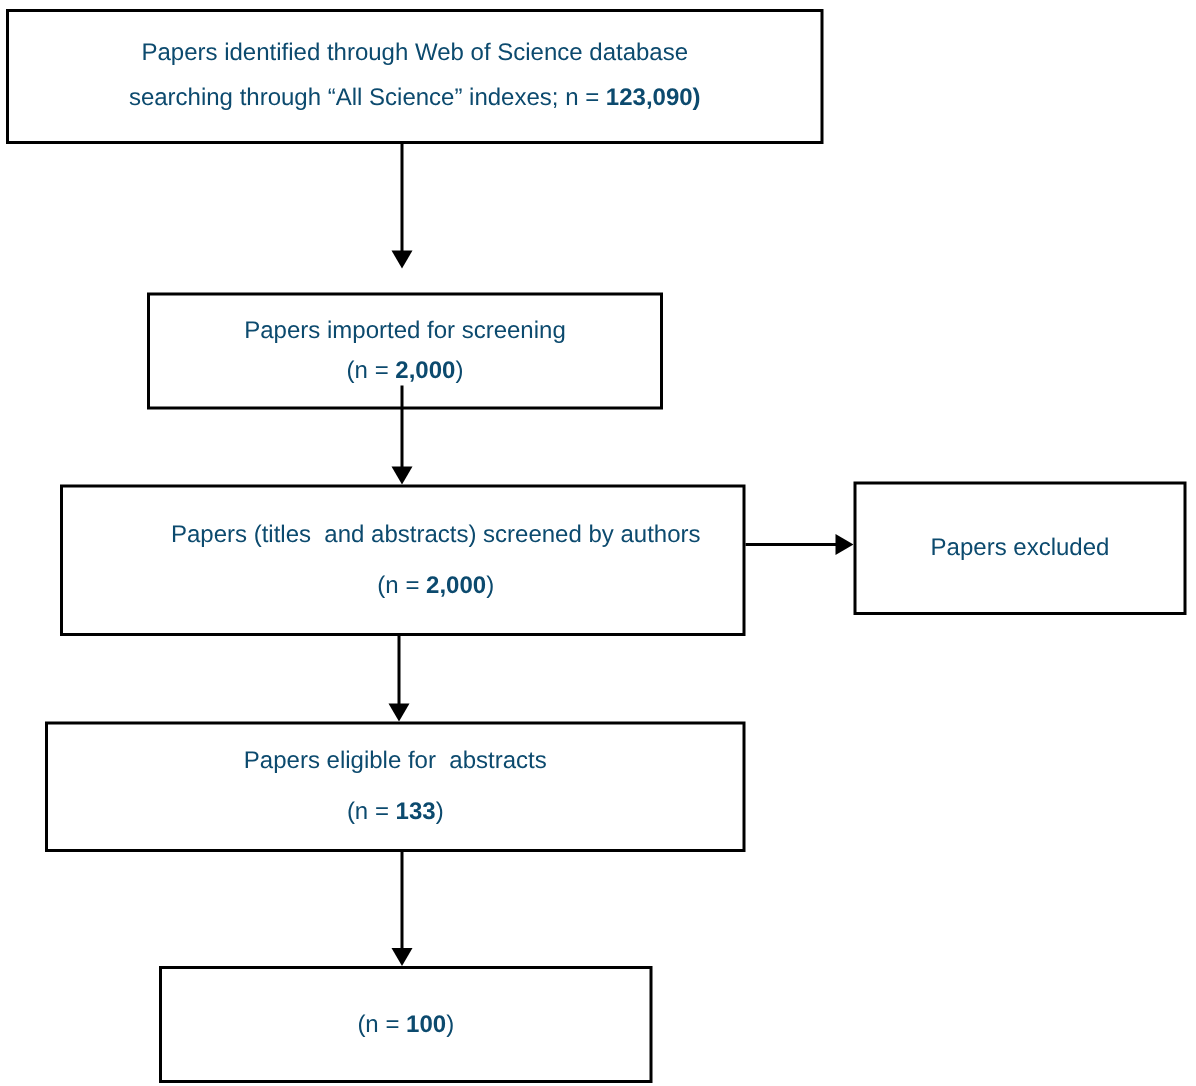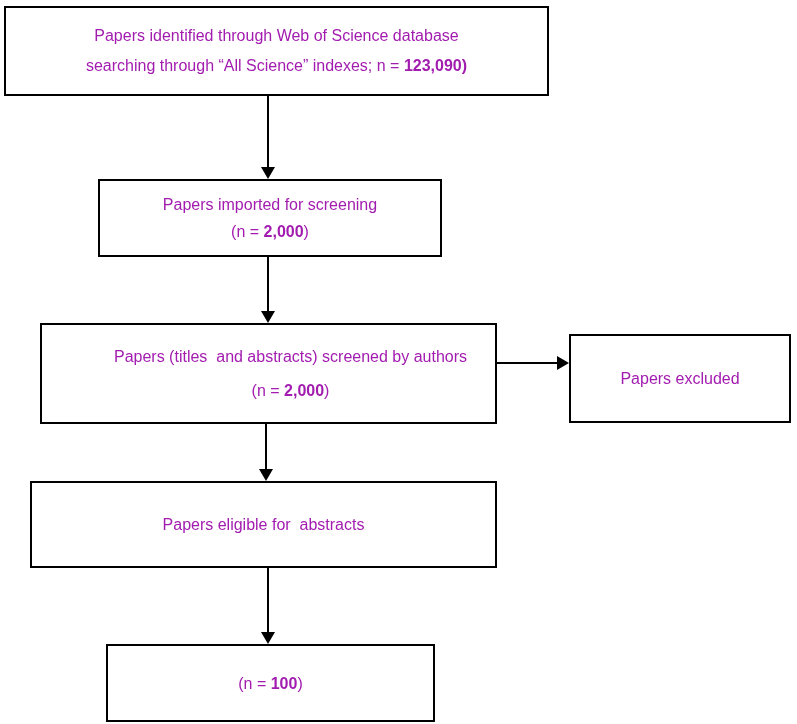--- a/index.html
+++ b/index.html
@@ -6,21 +6,21 @@
     margin: 0;
     padding: 0;
     background: #ffffff;
   }
   .canvas {
     position: relative;
     width: 797px;
     height: 724px;
     background: #ffffff;
     font-family: "Liberation Sans", sans-serif;
-    color: #a21caf;
+    color: #0c4a6e;
     overflow: hidden;
   }
   .flow-box {
     position: absolute;
     box-sizing: border-box;
     border: 2px solid #000000;
     background: #ffffff;
     display: flex;
     flex-direction: column;
     justify-content: center;
@@ -64,45 +64,46 @@
 <div class="canvas">
 
   <div class="flow-box lh-md" style="left:4px; top:6px; width:545px; height:90px;">
     <div class="line">Papers identified through Web of Science database</div>
     <div class="line"><span>searching through “All Science” indexes; n = </span><span class="count-bold">123,090</span><span class="count-bold">)</span></div>
   </div>
 
   <div class="shaft v" style="left:267px; top:96px; height:72px;"></div>
   <div class="head down" style="left:261px; top:167px;"></div>
 
-  <div class="flow-box lh-sm" style="left:98px; top:179px; width:344px; height:78px;">
+  <div class="flow-box lh-sm" style="left:98px; top:195px; width:344px; height:78px;">
     <div class="line">Papers imported for screening</div>
     <div class="line"><span>(n = </span><span class="count-bold">2,000</span><span>)</span></div>
   </div>
 
   <div class="shaft v" style="left:267px; top:257px; height:55px;"></div>
   <div class="head down" style="left:261px; top:311px;"></div>
 
   <div class="flow-box lh-lg" style="left:40px; top:323px; width:457px; height:101px;padding-left:44px;">
     <div class="line">Papers (titles  and abstracts) screened by authors</div>
     <div class="line"><span>(n = </span><span class="count-bold">2,000</span><span>)</span></div>
   </div>
 
   <div class="shaft h" style="left:497px; top:362px; width:61px;"></div>
   <div class="head right" style="left:557px; top:356px;"></div>
 
-  <div class="flow-box lh-sm" style="left:569px; top:334px; width:222px; height:89px;">
+  <div class="flow-box lh-sm" style="left:569px; top:321px; width:222px; height:89px;">
     <div class="line">Papers excluded</div>
   </div>
 
   <div class="shaft v" style="left:265px; top:424px; height:46px;"></div>
   <div class="head down" style="left:259px; top:469px;"></div>
 
   <div class="flow-box lh-lg" style="left:30px; top:481px; width:467px; height:87px;">
     <div class="line">Papers eligible for  abstracts</div>
+    <div class="line"><span>(n = </span><span class="count-bold">133</span><span>)</span></div>
   </div>
 
   <div class="shaft v" style="left:267px; top:568px; height:65px;"></div>
   <div class="head down" style="left:261px; top:632px;"></div>
 
   <div class="flow-box lh-sm" style="left:106px; top:644px; width:329px; height:78px;">
     <div class="line"><span>(n = </span><span class="count-bold">100</span><span>)</span></div>
   </div>
 
 </div>

